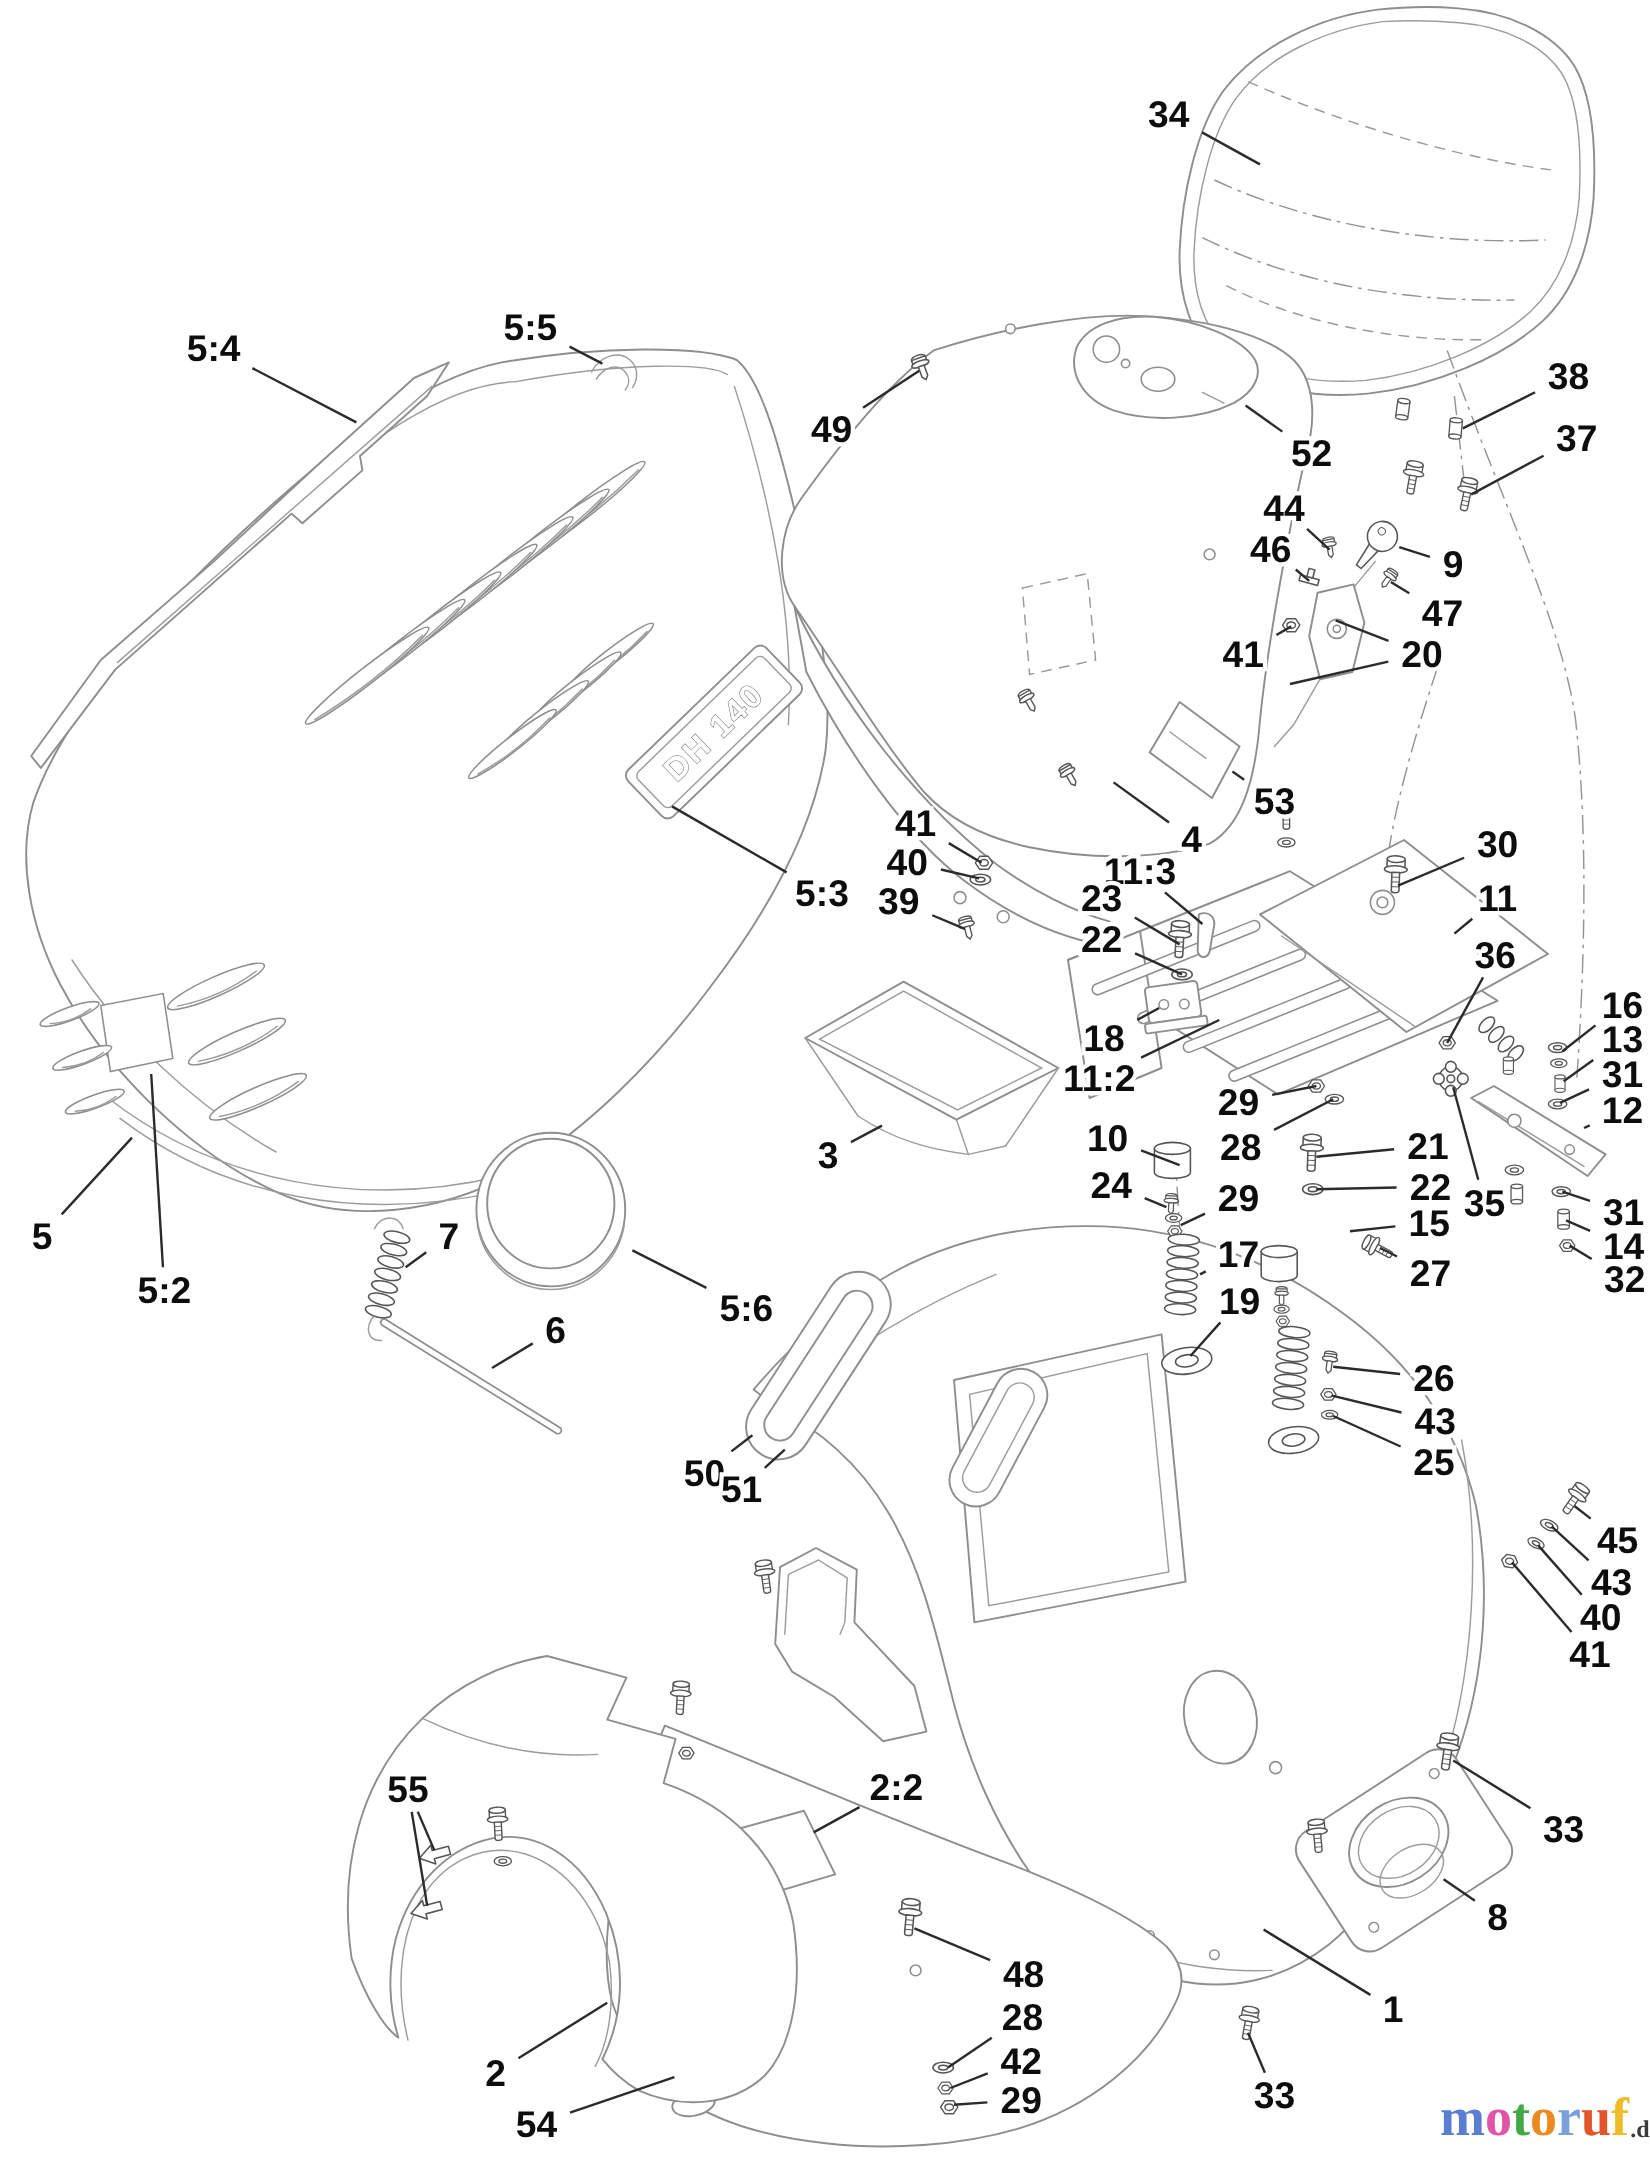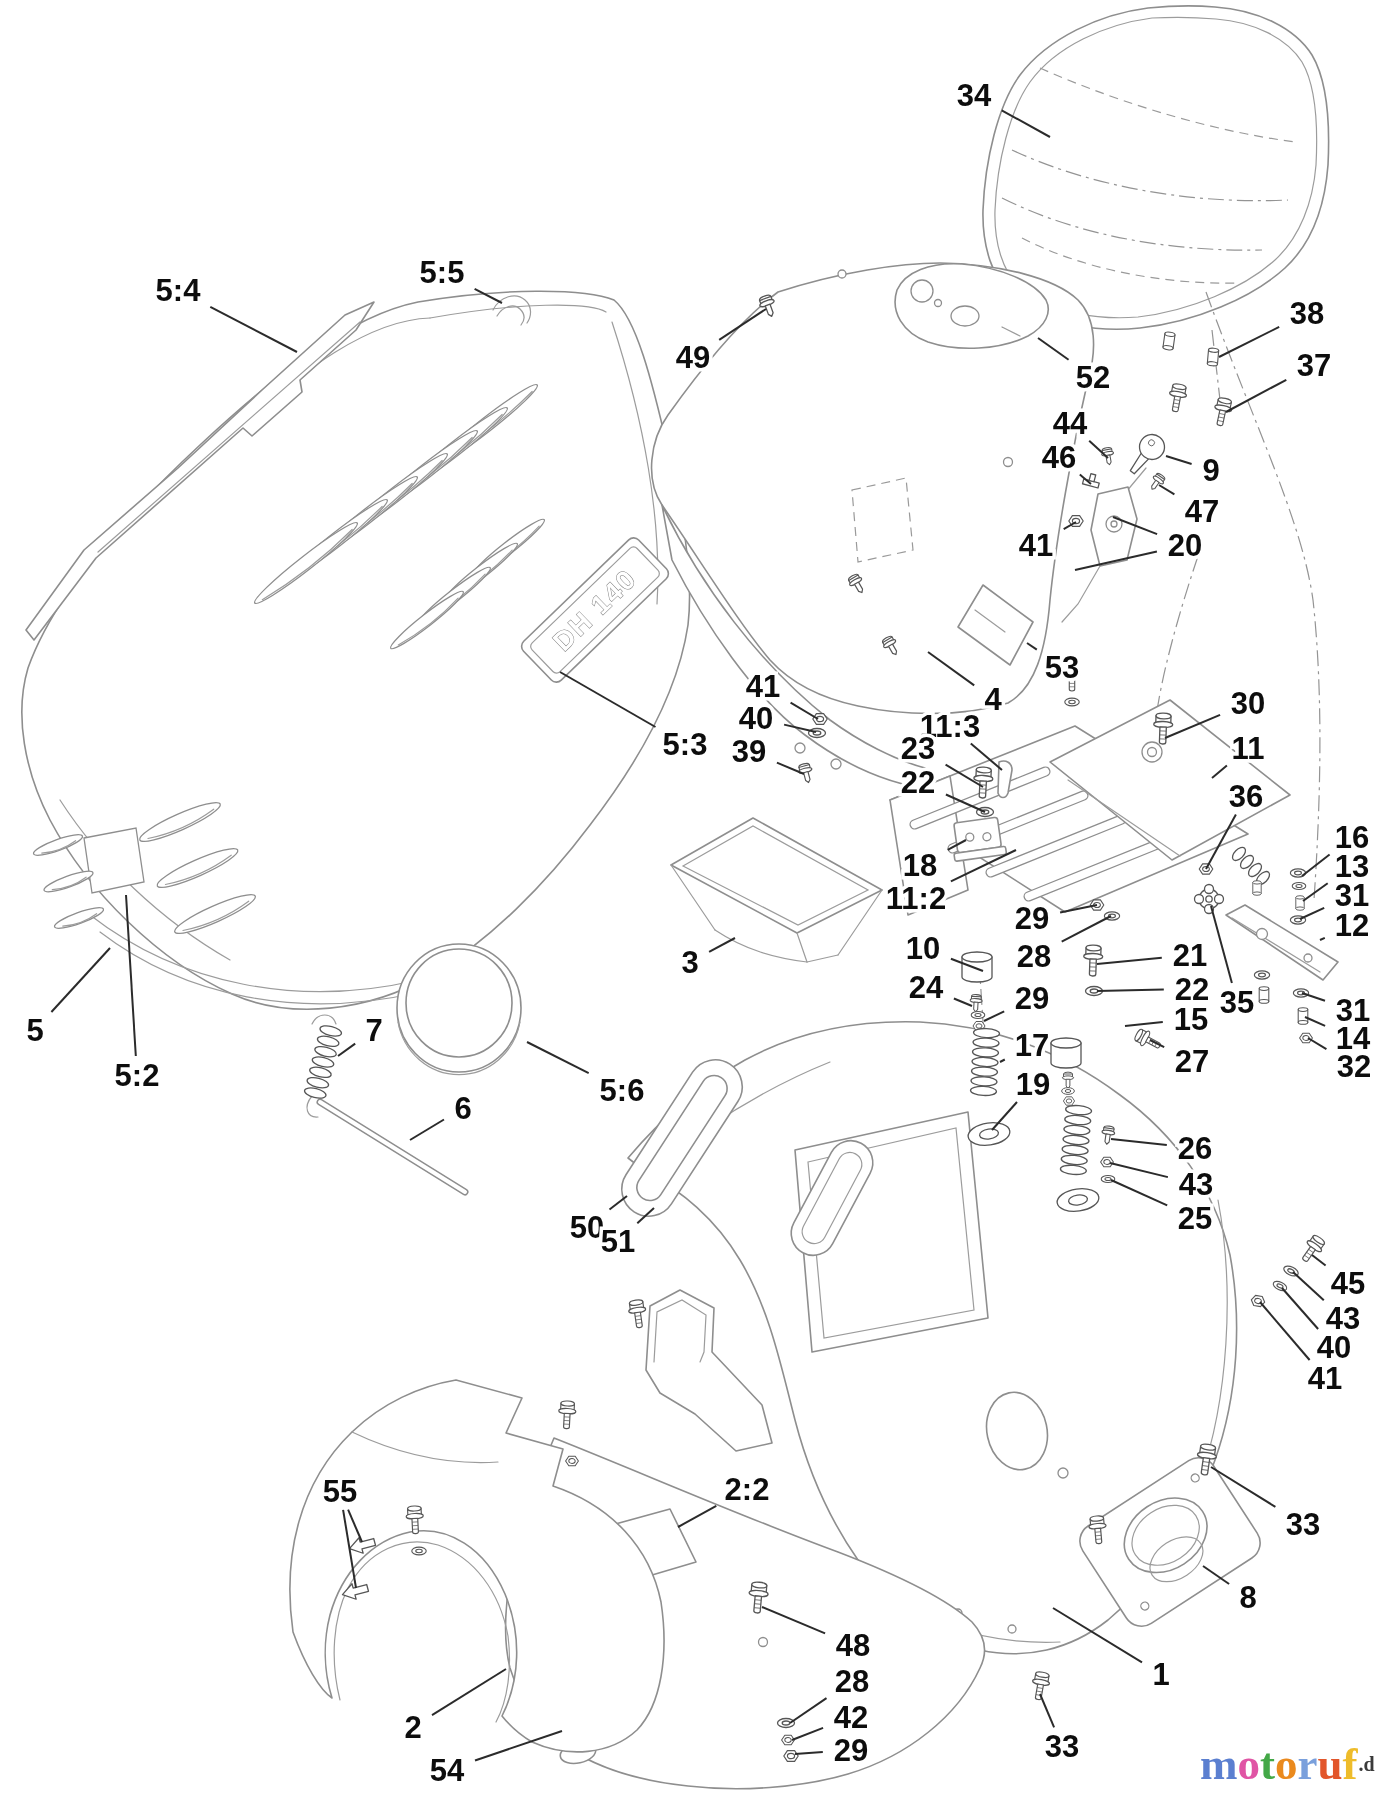--- a/index.html
+++ b/index.html
@@ -15,21 +15,21 @@
   .slot{fill:#ffffff;stroke:#8e8e8e;stroke-width:1.3}
   .fast *{fill:#ffffff;stroke:#565656;stroke-width:1.3;stroke-linejoin:round}
   .fast .thin{fill:none;stroke-width:.8}
   .leader{stroke:#2b2b2b;stroke-width:2;fill:none}
   .plabel{font:bold 31px "Liberation Sans",sans-serif;fill:#0d0d0d;text-anchor:middle;
           stroke:#ffffff;stroke-width:7px;paint-order:stroke}
   .logo-text{font:bold 27px "Liberation Sans",sans-serif;fill:#ffffff;stroke:#7d7d7d;
              stroke-width:1;letter-spacing:2px;text-anchor:middle;paint-order:stroke}
   
   .watermark{position:absolute;left:1200px;top:1742px;width:173px;display:flex;
-             align-items:center;font-family:"Liberation Serif",serif;font-weight:700}
+             align-items:flex-end;font-family:"Liberation Serif",serif;font-weight:700}
   .wm-letter{font-size:45px;line-height:1}
   .wm-suffix{font-size:20px;margin-left:1px}
 </style>
 </head>
 <body>
 
 <div class="page">
 <svg id="diagram" width="1375" height="1800" viewBox="0 0 1375 1800">
 
   <g>

